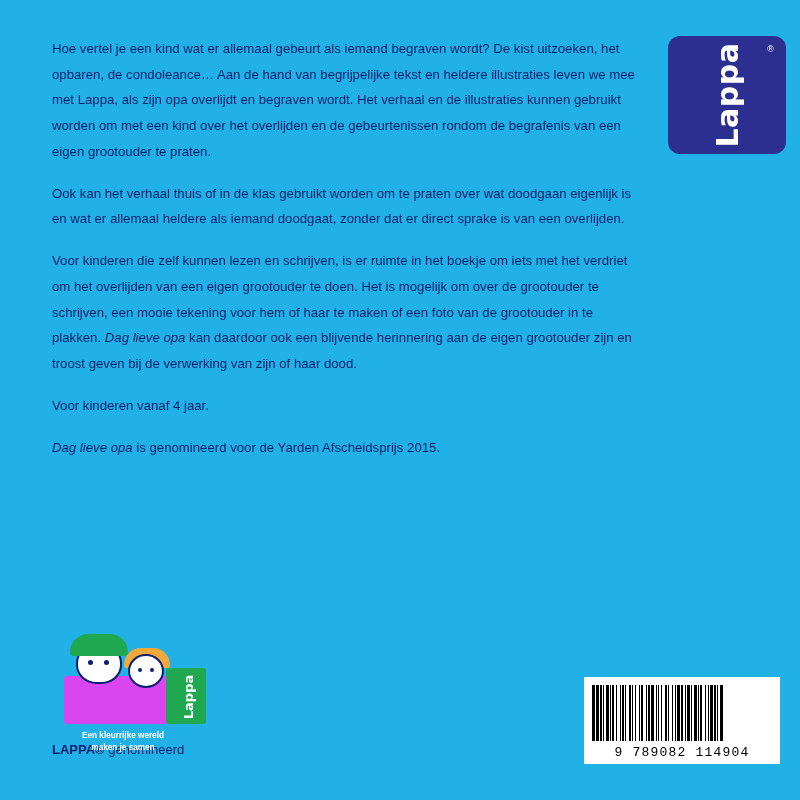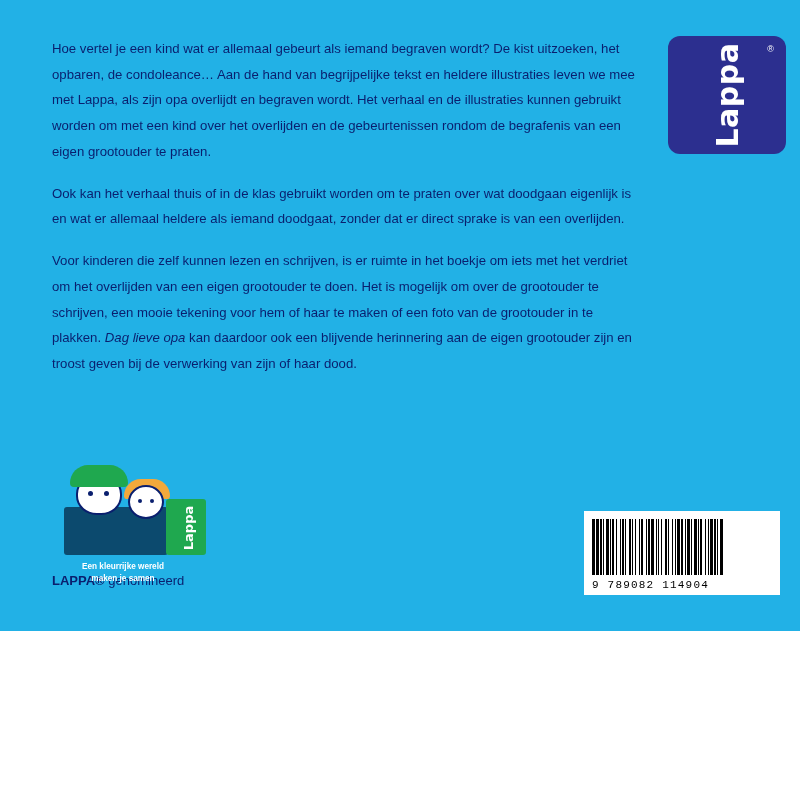--- a/index.html
+++ b/index.html
@@ -9,21 +9,21 @@
   body {
     width: 800px;
     height: 800px;
     background: #ffffff;
     font-family: "Liberation Sans", sans-serif;
     overflow: hidden;
   }
   .cover {
     position: relative;
     width: 800px;
-    height: 631px;
+    height: 800px;
     background: #22b1e6;
     box-sizing: border-box;
     overflow: hidden;
     padding-left: 42px;
   }
   .blurb {
     position: absolute;
     left: 52px;
     top: 36px;
     width: 590px;
@@ -78,21 +78,21 @@
     width: 152px;
     height: 98px;
     margin-left: 4px;
   }
   .pa-redbox {
     position: absolute;
     left: 8px;
     top: 42px;
     width: 104px;
     height: 48px;
-    background: #0c4a6e;
+    background: #d946ef;
     border-radius: 3px;
   }
   .pa-greenbox {
     position: absolute;
     left: 110px;
     top: 34px;
     width: 40px;
     height: 56px;
     background: #1fa84f;
     border-radius: 3px;
@@ -241,37 +241,39 @@
     display: flex;
     align-items: stretch;
     gap: 0;
   }
   .barcode i {
     display: block;
     background: #000000;
     height: 100%;
   }
   .barcode-num {
-    text-align: left;
+    text-align: center;
     font-family: "Liberation Mono", monospace;
-    font-size: 11px;
+    font-size: 13px;
     letter-spacing: 1.2px;
     color: #000000;
     margin-top: 4px;
   }
 </style>
 </head>
 <body>
 
 <div class="cover">
 
   <div class="blurb">
     <p>Hoe vertel je een kind wat er allemaal gebeurt als iemand begraven wordt? De kist uitzoeken, het opbaren, de condoleance… Aan de hand van begrijpelijke tekst en heldere illustraties leven we mee met Lappa, als zijn opa overlijdt en begraven wordt. Het verhaal en de illustraties kunnen gebruikt worden om met een kind over het overlijden en de gebeurtenissen rondom de begrafenis van een eigen grootouder te praten.</p>
     <p>Ook kan het verhaal thuis of in de klas gebruikt worden om te praten over wat doodgaan eigenlijk is en wat er allemaal heldere als iemand doodgaat, zonder dat er direct sprake is van een overlijden.</p>
     <p><span>Voor kinderen die zelf kunnen lezen en schrijven, is er ruimte in het boekje om iets met het verdriet om het overlijden van een eigen grootouder te doen. Het is mogelijk om over de grootouder te schrijven, een mooie tekening voor hem of haar te maken of een foto van de grootouder in te plakken. </span><em>Dag lieve opa</em><span> kan daardoor ook een blijvende herinnering aan de eigen grootouder zijn en troost geven bij de verwerking van zijn of haar dood.</span></p>
+    <p>Voor kinderen vanaf 4 jaar.</p>
+    <p><em>Dag lieve opa</em><span> is genomineerd voor de Yarden Afscheidsprijs 2015.</span></p>
   </div>
 
   <div class="lappa-box">
     <span class="reg">®</span>
     <span class="word">Lappa</span>
   </div>
 
   <div class="pub-mark">
     <div class="pub-art">
       <div class="pa-redbox">

